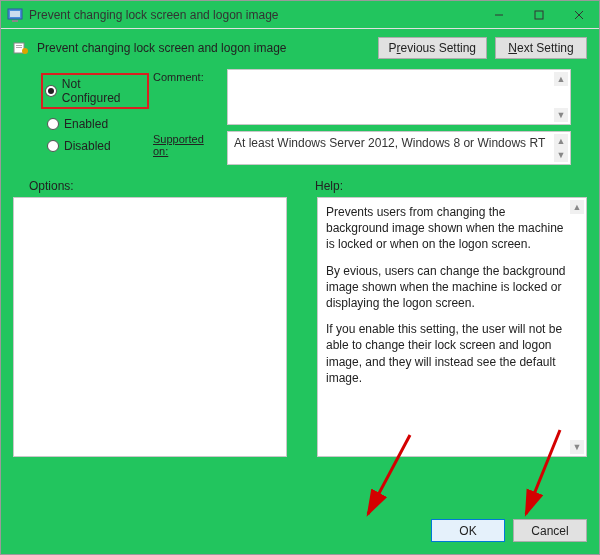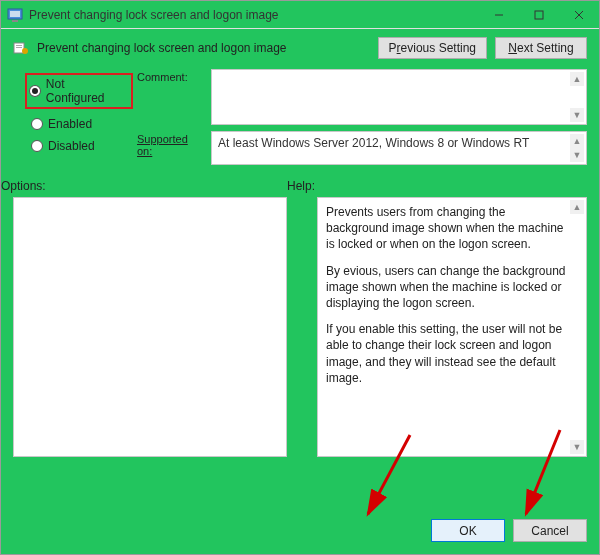--- a/index.html
+++ b/index.html
@@ -82,21 +82,21 @@
   .highlight-box {
     border: 2px solid #d92020;
     padding: 2px 6px 2px 2px;
     margin-left: -6px;
     display:inline-flex; align-items:center; gap:5px;
   }
   .midgrid {
     display:grid;
     grid-template-columns: 120px 70px 1fr;
     column-gap: 4px;
-    padding: 0 12px;
+    padding: 0 28px;
   }
   .label-col { font-size:11px; padding-top:2px; }
   .comment-box, .supported-box {
     border:1px solid #c8c8c8;
     background:#fff;
     position:relative;
     font-size:12px;
     padding:4px 18px 4px 6px;
     color:#333;
   }
@@ -104,21 +104,21 @@
   .supported-box { height:34px; }
   .scroll-arrow {
     position:absolute; right:2px; width:14px; height:14px;
     display:flex; align-items:center; justify-content:center;
     color:#888; font-size:9px;
     background:#f0f0f0;
   }
   .scroll-arrow.up { top:2px; }
   .scroll-arrow.down { bottom:2px; }
   .section-labels {
-    display:flex; padding: 14px 12px 4px 0; gap:12px;
+    display:flex; padding: 14px 12px 4px 28px; gap:12px;
   }
   .section-labels .opt { width: 274px; }
   .panels {
     display:flex; gap:30px; padding: 0 12px; flex:1;
   }
   .panel {
     border:1px solid #c8c8c8; background:#fff;
     overflow:hidden;
   }
   .options-panel { width:274px; height:260px; }

